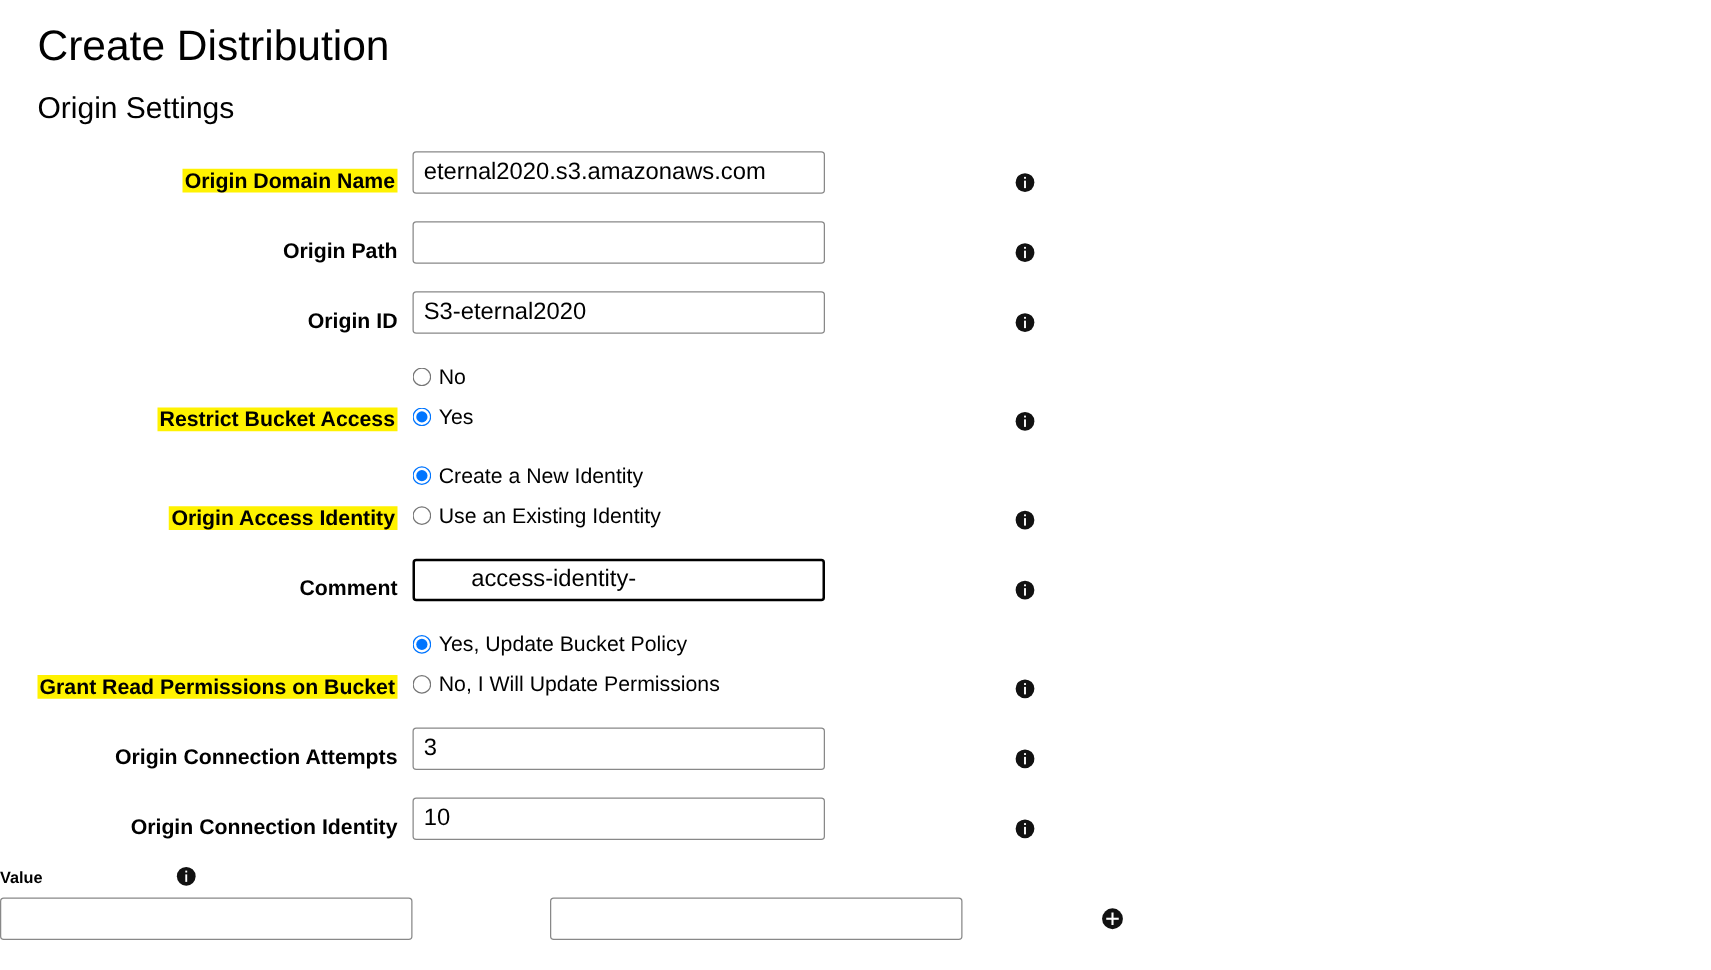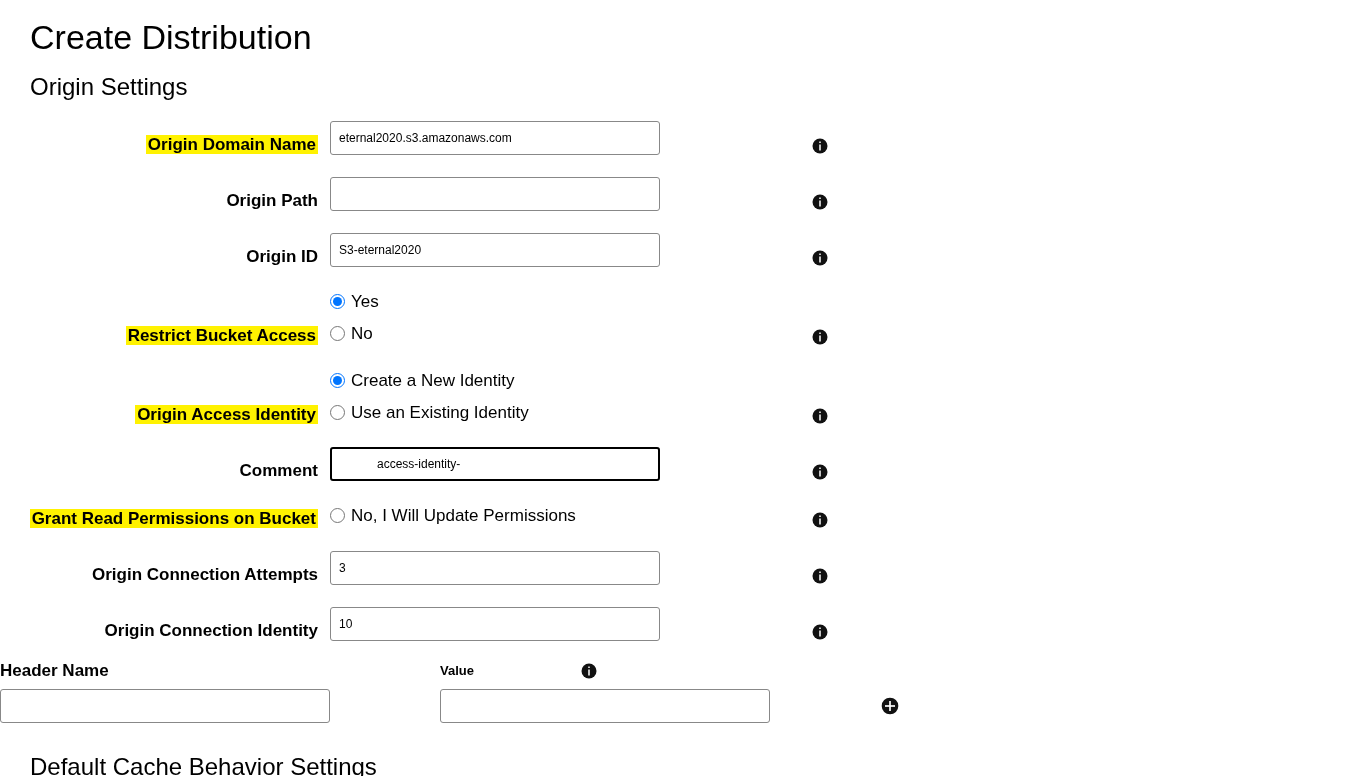--- a/index.html
+++ b/index.html
@@ -54,21 +54,21 @@
     padding-top: 4px;
     display: flex;
     justify-content: center;
   }
   input[type="text"] {
     width: 330px;
     height: 34px;
     border: 1px solid #888;
     border-radius: 3px;
     padding: 4px 8px;
-    font-size: 12px;
+    font-size: 19px;
     font-family: inherit;
   }
   input[type="text"].focused {
     border: 2px solid #000;
     padding-left: 45px;
   }
   .radio-line {
     display: flex;
     align-items: center;
     gap: 6px;
@@ -171,27 +171,27 @@
         <rect x="11" y="10" width="2" height="8" fill="#fff"></rect>
         <rect x="11" y="6" width="2" height="2" fill="#fff"></rect>
       </svg>
   </div>
 </div>
 
 <div class="form-row">
   <div class="label-col"><span class="hl">Restrict Bucket Access</span></div>
   <div class="input-col">
     <label class="radio-line">
+      <input type="radio" name="rba" style="">
+      <span>No</span>
+    </label>
+    <label class="radio-line">
       <input type="radio" name="rba" checked="" style="">
       <span>Yes</span>
     </label>
-    <label class="radio-line">
-      <input type="radio" name="rba" style="">
-      <span>No</span>
-    </label>
   </div>
   <div class="info-col">
     <svg class="info-icon" viewBox="0 0 24 24">
         <circle cx="12" cy="12" r="10"></circle>
         <rect x="11" y="10" width="2" height="8" fill="#fff"></rect>
         <rect x="11" y="6" width="2" height="2" fill="#fff"></rect>
       </svg>
   </div>
 </div>
 
@@ -226,20 +226,24 @@
         <circle cx="12" cy="12" r="10"></circle>
         <rect x="11" y="10" width="2" height="8" fill="#fff"></rect>
         <rect x="11" y="6" width="2" height="2" fill="#fff"></rect>
       </svg>
   </div>
 </div>
 
 <div class="form-row">
   <div class="label-col"><span class="hl">Grant Read Permissions on Bucket</span></div>
   <div class="input-col">
+    <label class="radio-line">
+      <input type="radio" name="grp" checked="" style="">
+      <span>Yes, Update Bucket Policy</span>
+    </label>
     <label class="radio-line">
       <input type="radio" name="grp" style="">
       <span>No, I Will Update Permissions</span>
     </label>
   </div>
   <div class="info-col">
     <svg class="info-icon" viewBox="0 0 24 24">
         <circle cx="12" cy="12" r="10"></circle>
         <rect x="11" y="10" width="2" height="8" fill="#fff"></rect>
         <rect x="11" y="6" width="2" height="2" fill="#fff"></rect>
@@ -271,21 +275,20 @@
         <circle cx="12" cy="12" r="10"></circle>
         <rect x="11" y="10" width="2" height="8" fill="#fff"></rect>
         <rect x="11" y="6" width="2" height="2" fill="#fff"></rect>
       </svg>
   </div>
 </div>
 
 <div class="form-row" style="margin-bottom:8px;">
   <div style="display:flex; flex-direction:column;">
     <div class="subheader-row">
-      <div class="sub-label-hn">Header Name</div>
       <div class="sub-label-val">Value</div>
       <svg class="info-icon" viewBox="0 0 24 24">
           <circle cx="12" cy="12" r="10"></circle>
           <rect x="11" y="10" width="2" height="8" fill="#fff"></rect>
           <rect x="11" y="6" width="2" height="2" fill="#fff"></rect>
         </svg>
     </div>
     <div class="hv-inputs">
       <input type="text" class="header-name-input" value="" style="">
       <input type="text" class="header-value-input" value="" style="">

